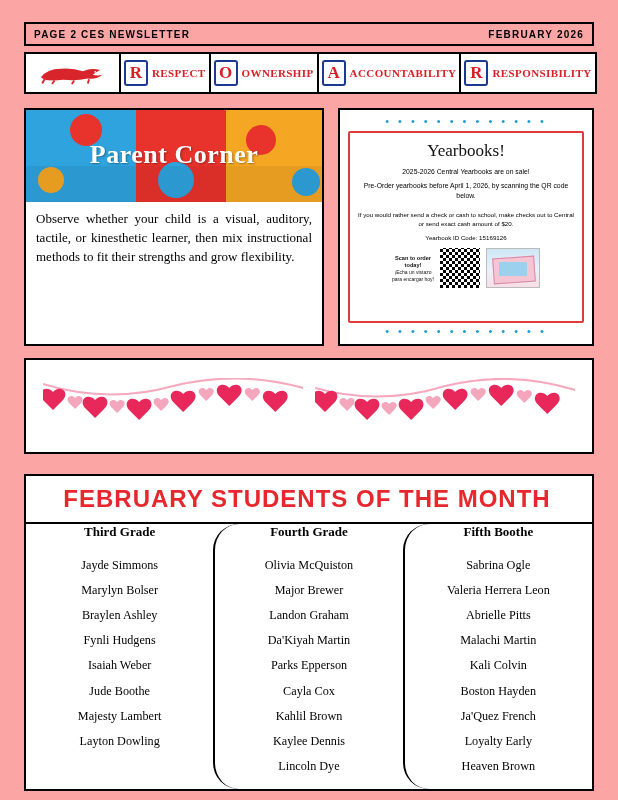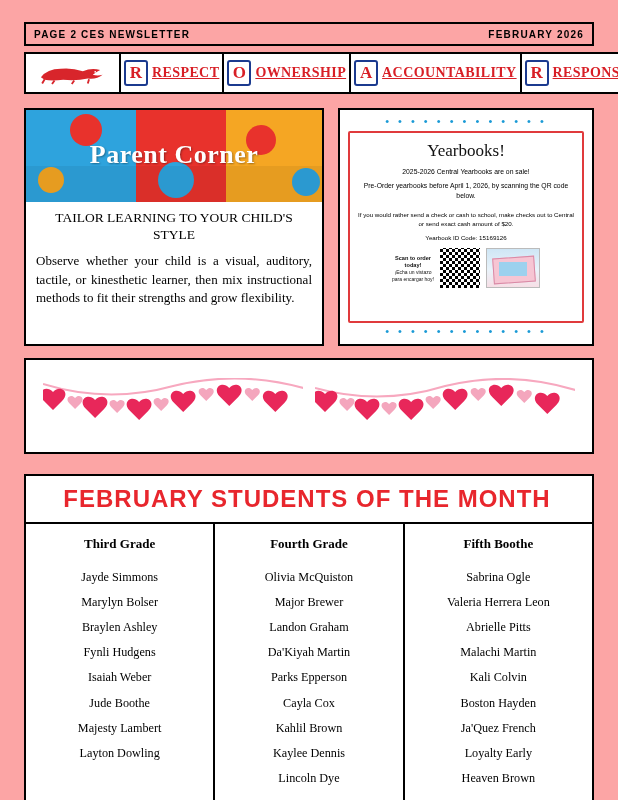--- a/index.html
+++ b/index.html
@@ -64,25 +64,24 @@
     font-weight: bold;
     font-size: 17px;
     line-height: 22px;
     text-align: center;
     font-family: "Liberation Serif", serif;
     flex: 0 0 auto;
   }
   .word-text {
     color: #d81f26;
     font-weight: bold;
-    font-size: 14px;
+    font-size: 11px;
     letter-spacing: 0.4px;
     font-family: "Liberation Serif", serif;
     white-space: nowrap;
-    text-decoration: underline;
     text-align: center;
   }
   .cougar {
     width: 74px; height: 26px;
   }
 
   
   .mid {
     display: flex;
     gap: 14px;
@@ -253,24 +252,24 @@
     letter-spacing: 1px;
     padding: 9px 4px 9px 0;
     border-bottom: 2px solid #000;
   }
   .sotm-cols {
     display: flex;
     min-height: 232px;
   }
   .sotm-col {
     flex: 1 1 0;
-    padding: 12px 6px 10px 6px;
-    text-align: center;
-  }
-  .sotm-col + .sotm-col { border-left: 2px solid #000; }
+    padding: 0 6px 10px 6px;
+    text-align: center;
+  }
+  .sotm-col + .sotm-col { border-left: 2px solid #000; border-radius: 26px; }
   .grade-head {
     font-family: "Liberation Serif", serif;
     font-weight: bold;
     font-size: 13px;
     margin-bottom: 12px;
   }
   .student {
     font-family: "Liberation Serif", serif;
     font-size: 12.2px;
     line-height: 1;
@@ -326,21 +325,20 @@
           <circle cx="60" cy="20" r="16" fill="#e8322c"></circle>
           <circle cx="150" cy="70" r="18" fill="#2ea3dd"></circle>
           <circle cx="235" cy="30" r="15" fill="#e8322c"></circle>
           <circle cx="25" cy="70" r="13" fill="#f5a623"></circle>
           <circle cx="280" cy="72" r="14" fill="#2ea3dd"></circle>
           <rect x="0" y="56" width="300" height="36" fill="rgba(0,0,0,0.06)"></rect>
         </svg>
         <div class="title">Parent Corner</div>
       </div>
       <div class="parent-body">
-        <div class="parent-head">TAILOR LEARNING TO YOUR CHILD'S STYLE</div>
         <div class="parent-text">Observe whether your child is a visual, auditory, tactile, or kinesthetic learner, then mix instructional methods to fit their strengths and grow flexibility.</div>
       </div>
     </div>
 
     <div class="yearbook-box">
       <div class="dots">• • • • • • • • • • • • •</div>
       <div class="yb-inner">
         <div class="yb-title">Yearbooks!</div>
         <div class="yb-line">2025-2026 Central Yearbooks are on sale!</div>
         <div class="yb-line">Pre-Order yearbooks before April 1, 2026, by scanning the QR code below.</div>

